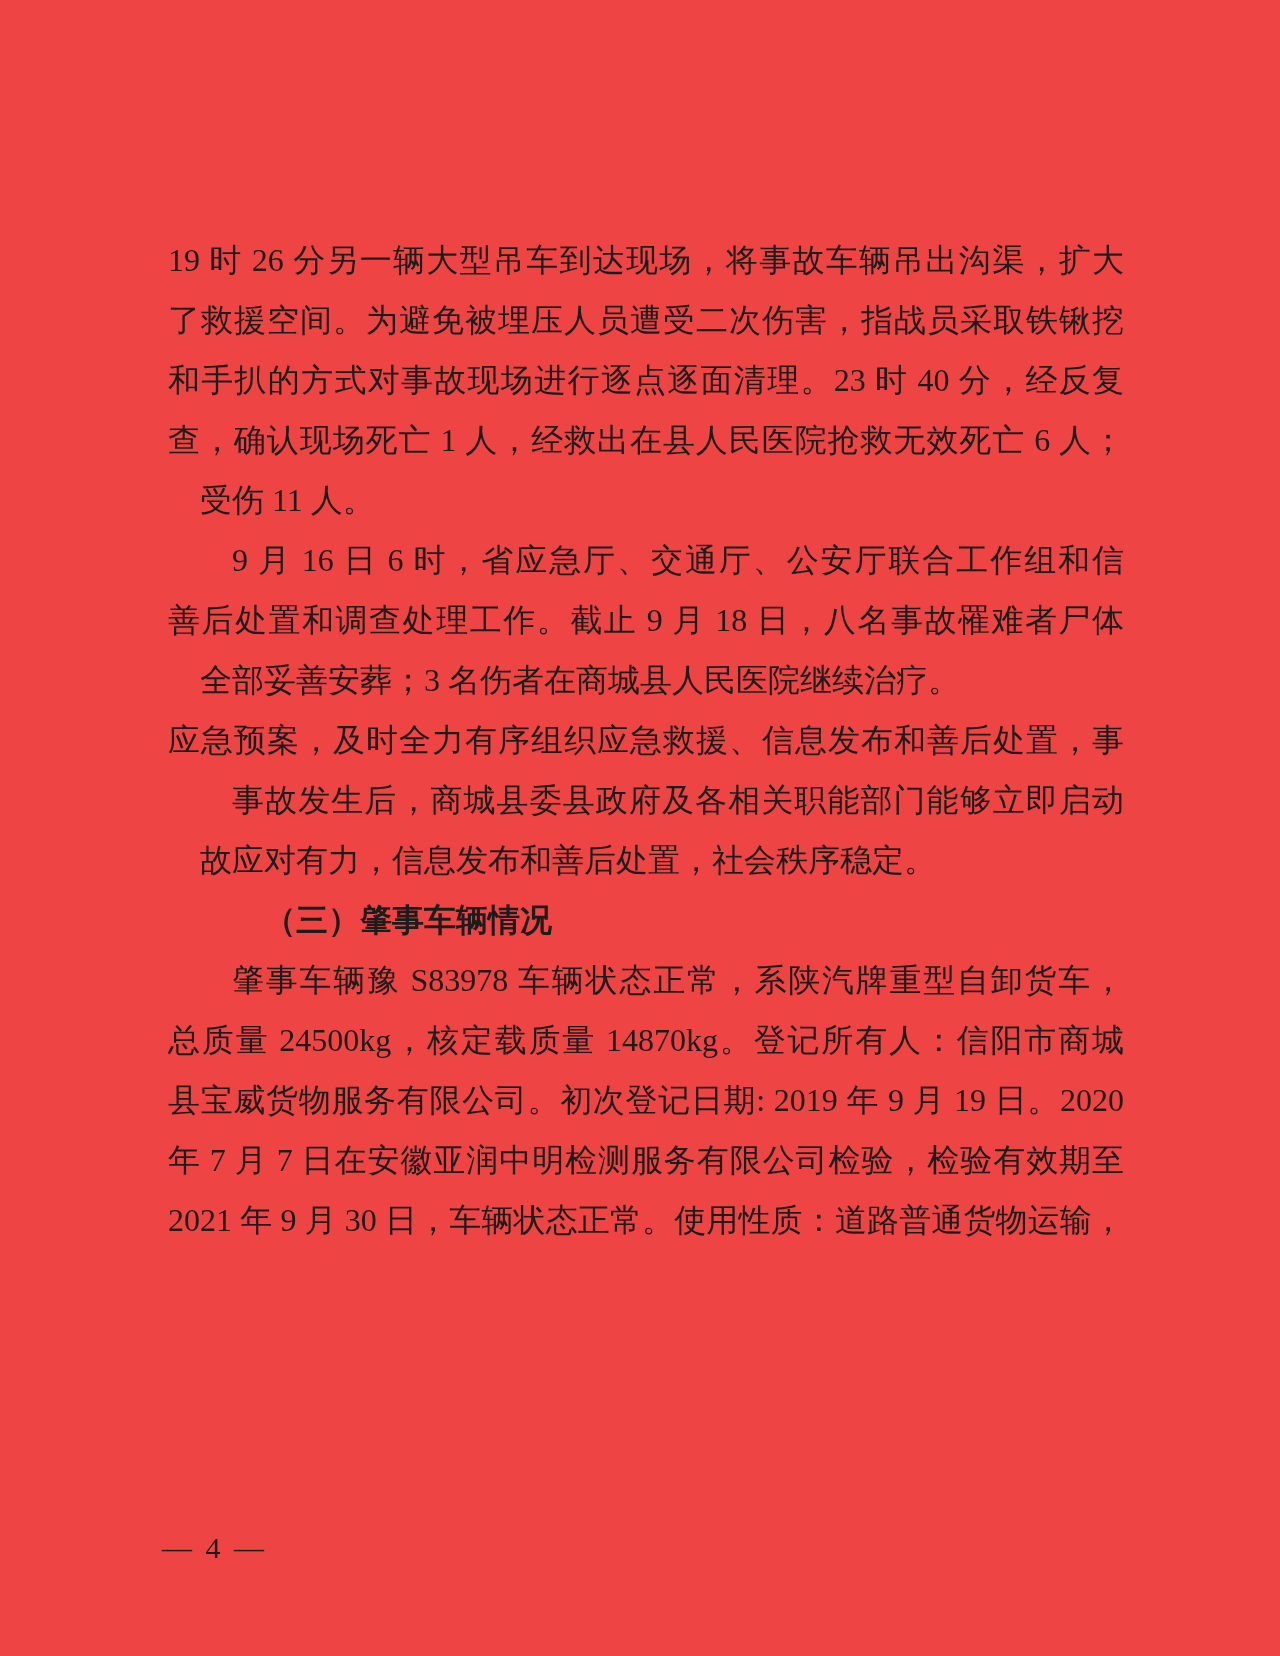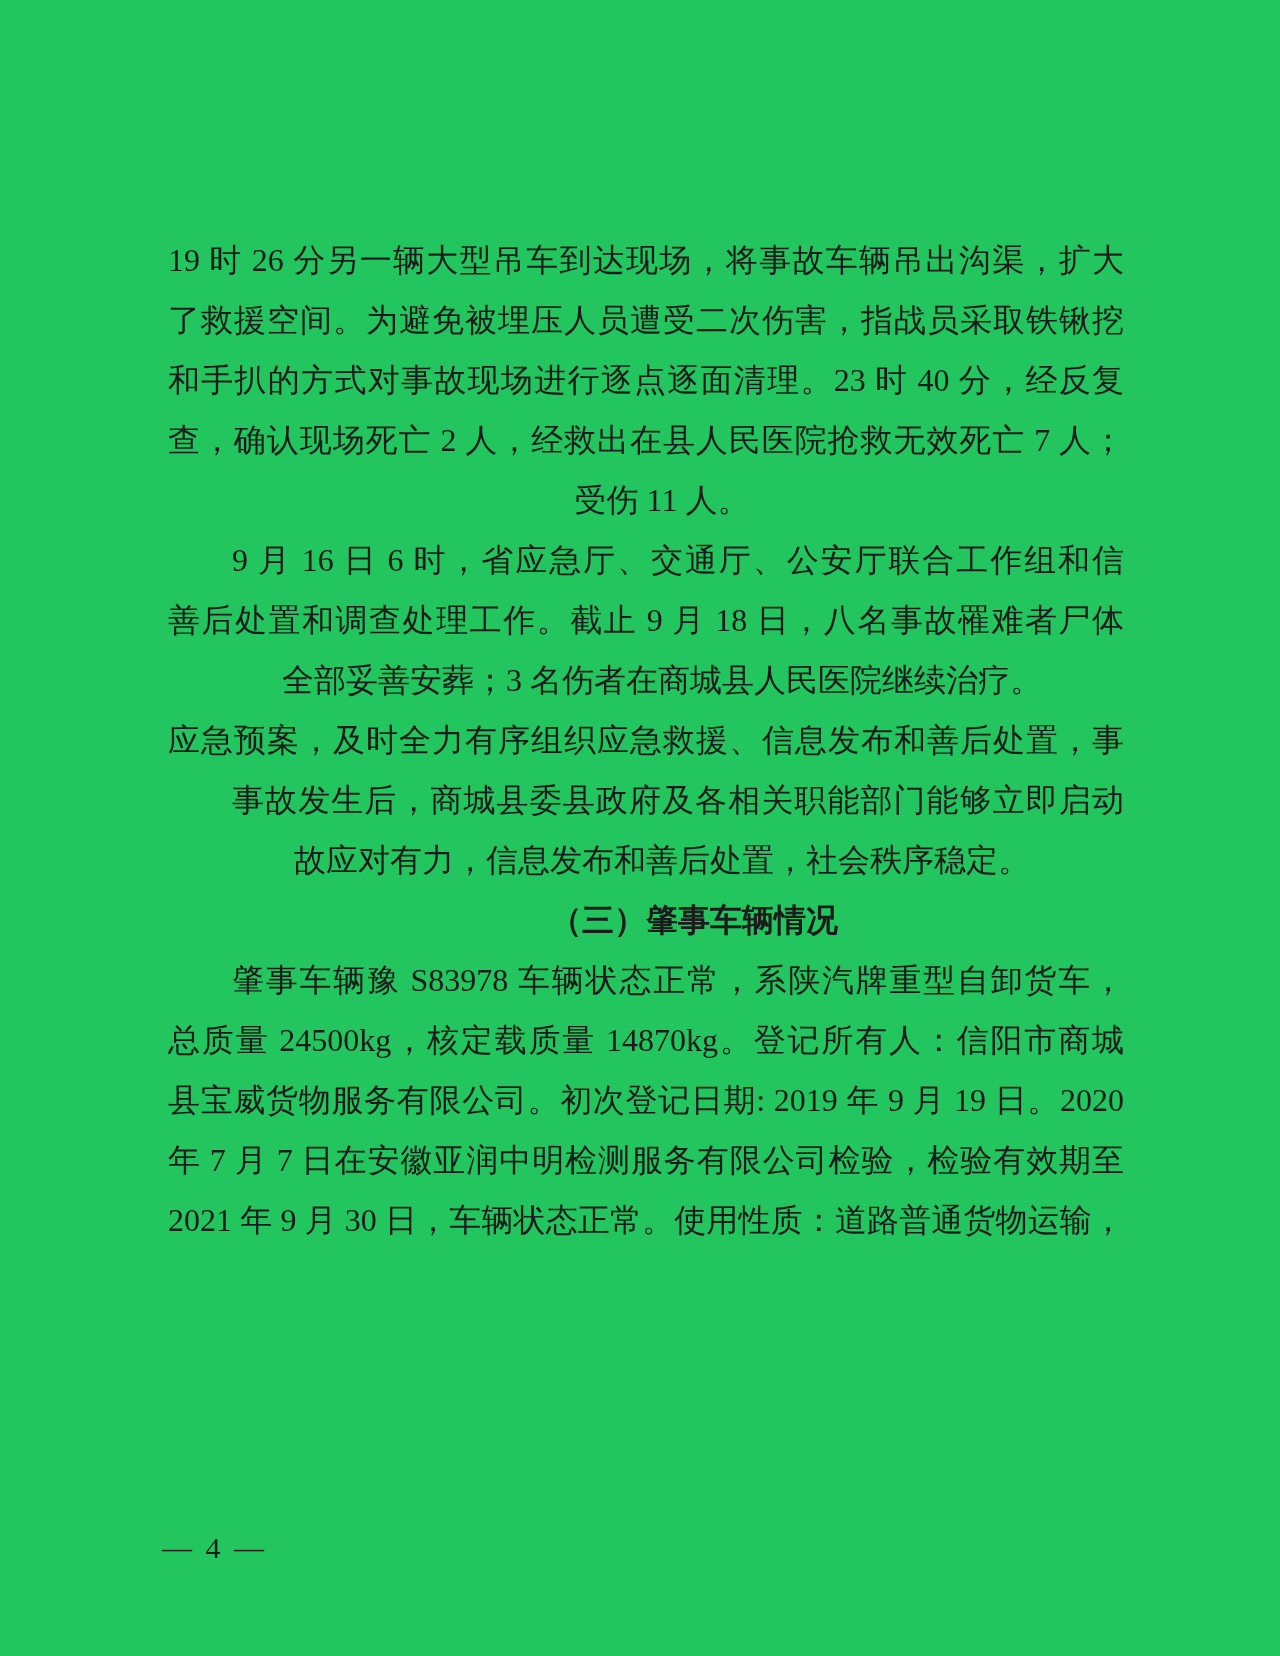--- a/index.html
+++ b/index.html
@@ -5,40 +5,40 @@
   html, body {
     margin: 0;
     padding: 0;
     background: #9c9c9c;
   }
   .page {
     position: relative;
     width: 1280px;
     height: 1656px;
     margin: 0 auto;
-    background: #22c55e;
+    background: #ef4444;
     overflow: hidden;
     font-family: "Liberation Serif", "DejaVu Serif", serif;
     color: #1c1c1c;
   }
   .text-block {
     position: absolute;
     left: 168px;
     top: 230px;
     width: 956px;
     font-size: 32px;
     line-height: 60px;
   }
   .line {
     text-align: justify;
     text-align-last: justify;
     text-justify: inter-ideograph;
   }
   .line.left {
-    text-align: center;
+    text-align: left;
     text-align-last: auto;
     margin-left: 32px;
   }
   .line.indent {
     text-indent: 64px;
   }
   .line.indent2 {
     text-indent: 74px;
   }
   .line.bold {
@@ -55,21 +55,21 @@
   }
 </style>
 </head>
 <body>
 
 <div class="page">
   <div class="text-block">
     <div class="line">19 时 26 分另一辆大型吊车到达现场，将事故车辆吊出沟渠，扩大</div>
     <div class="line">了救援空间。为避免被埋压人员遭受二次伤害，指战员采取铁锹挖</div>
     <div class="line">和手扒的方式对事故现场进行逐点逐面清理。23 时 40 分，经反复</div>
-    <div class="line">查，确认现场死亡 2 人，经救出在县人民医院抢救无效死亡 7 人；</div>
+    <div class="line">查，确认现场死亡 1 人，经救出在县人民医院抢救无效死亡 6 人；</div>
     <div class="line left">受伤 11 人。</div>
     <div class="line indent">9 月 16 日 6 时，省应急厅、交通厅、公安厅联合工作组和信</div>
     <div class="line">善后处置和调查处理工作。截止 9 月 18 日，八名事故罹难者尸体</div>
     <div class="line left">全部妥善安葬；3 名伤者在商城县人民医院继续治疗。</div>
     <div class="line">应急预案，及时全力有序组织应急救援、信息发布和善后处置，事</div>
     <div class="line indent">事故发生后，商城县委县政府及各相关职能部门能够立即启动</div>
     <div class="line left">故应对有力，信息发布和善后处置，社会秩序稳定。</div>
     <div class="line left indent bold">（三）肇事车辆情况</div>
     <div class="line indent">肇事车辆豫 S83978 车辆状态正常，系陕汽牌重型自卸货车，</div>
     <div class="line">总质量 24500kg，核定载质量 14870kg。登记所有人：信阳市商城</div>

